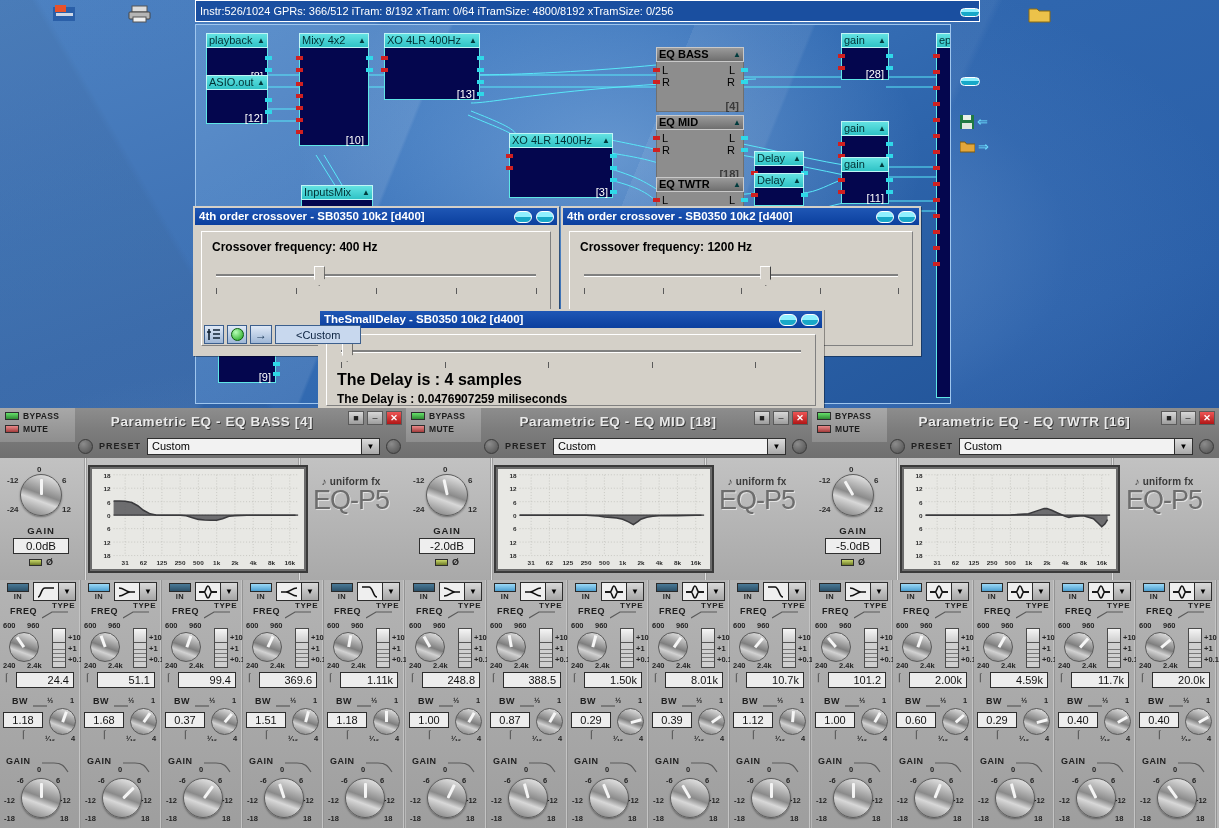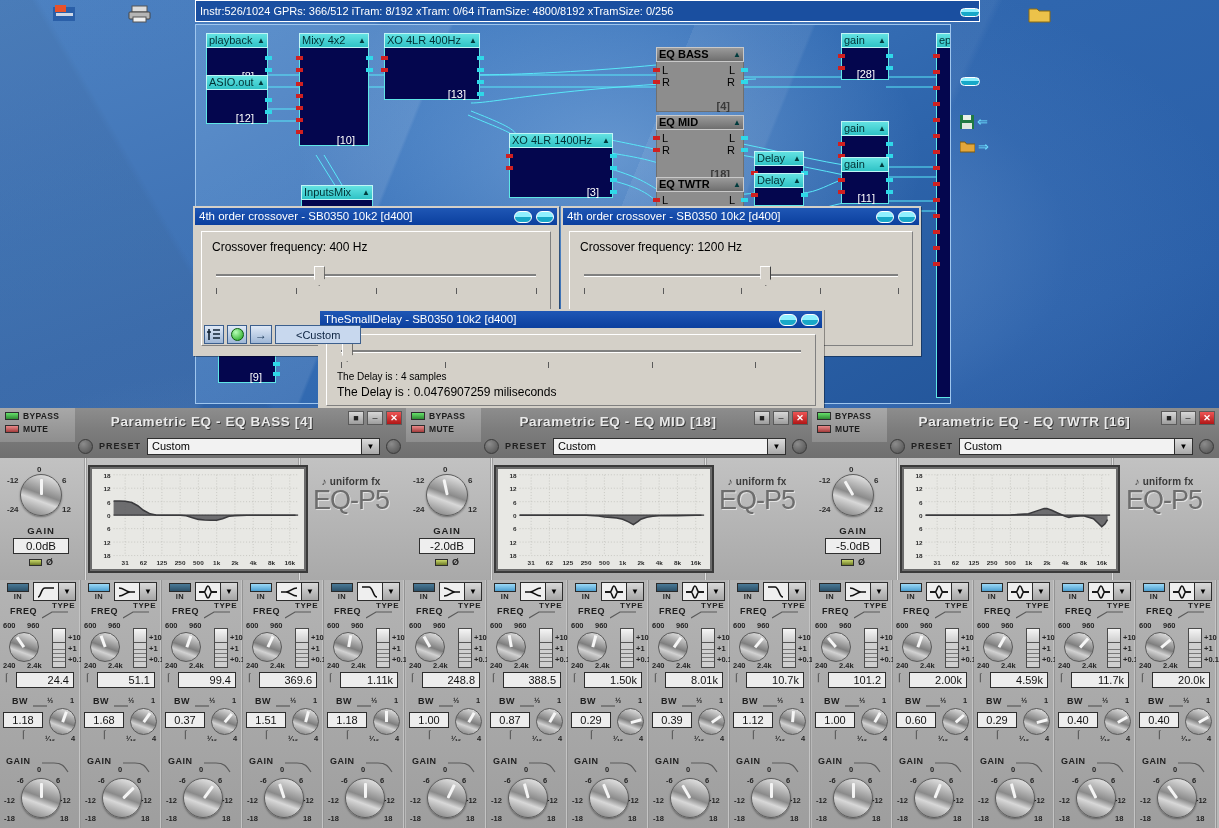--- a/index.html
+++ b/index.html
@@ -66,21 +66,21 @@
     border:1px solid #bff6f6;
     display:flex; justify-content:space-between; align-items:center;
     white-space:nowrap;
   }
   .node .nb-title .arrow{ font-size:8px; color:#003b3d; }
   .node .nb-body{
     background:#04064e; border:1px solid #5fe6e6; border-top:none;
     position:relative; color:#ffffff; font-size:11px;
   }
   .node .nb-id{
-    position:absolute; right:13px; bottom:-1px; color:#ffffff; font-size:11px;margin-left:20px;
+    position:absolute; right:4px; bottom:-1px; color:#ffffff; font-size:11px;margin-left:20px;
   }
   .node.grey .nb-title{
     background:linear-gradient(180deg,#9a9a9a,#6e6e6e);
     color:#000; font-weight:bold; border:1px solid #c9c9c9;
   }
   .node.grey .nb-body{ background:#8d8d8d; border:1px solid #6f6f6f; border-top:none; color:#000; }
   .node.grey .nb-id{ color:#3a3a3a; font-weight:bold;}
   .pin{ position:absolute; width:7px; height:4px; background:#d02020; }
   .pin.out{ background:#2fd8e8; }
 
@@ -88,20 +88,21 @@
 
   
   #wires{ position:absolute; left:0; top:0; width:756px; height:380px; z-index:4; }
 
   
   .win{
     position:absolute; background:#d4d0c8;
     border:2px solid #d4d0c8; border-radius:0;
     box-shadow:1px 1px 0 rgba(0,0,0,0.35);
     z-index:20;
+    font-weight:bold;
   }
   .win .titlebar{
     height:17px; background:linear-gradient(180deg,#1f57b5,#0b3f9e);
     color:#fff; font-size:11.5px; line-height:17px; padding-left:4px;
     display:flex; align-items:center; justify-content:space-between;
     white-space:nowrap;
   }
   .win .tb-btns{ display:flex; gap:4px; padding-right:3px; }
   .tbtn{
     width:18px; height:12px; border-radius:6px;
@@ -638,21 +639,21 @@
         <div class="strack" style="top:9px;"></div>
         <div class="sthumb" style="left:1%;top:1px;"></div>
         <div class="sticks" style="top:21px;">
           <i style="left:0%"></i>
             <i style="left:22.5%"></i>
             <i style="left:45%"></i>
             <i style="left:67.5%"></i>
             <i style="left:90%"></i>
         </div>
       </div>
-      <div style="font-size:10px;color:#000;margin-top:4px;">The Delay is : 4 samples</div>
+      <div style="font-size:16px;color:#000;margin-top:4px;">The Delay is : 4 samples</div>
       <div style="font-size:12px;color:#000;margin-top:3px;">The Delay is : 0.0476907259 miliseconds</div>
     </div>
   </div>
 </div>
 
 <div id="rack">
     <div class="eqwin" style="left: 0px; width: 406px;">
   <div class="eqtop">
     <div class="eqtop-left">
       <div class="bmrow">

